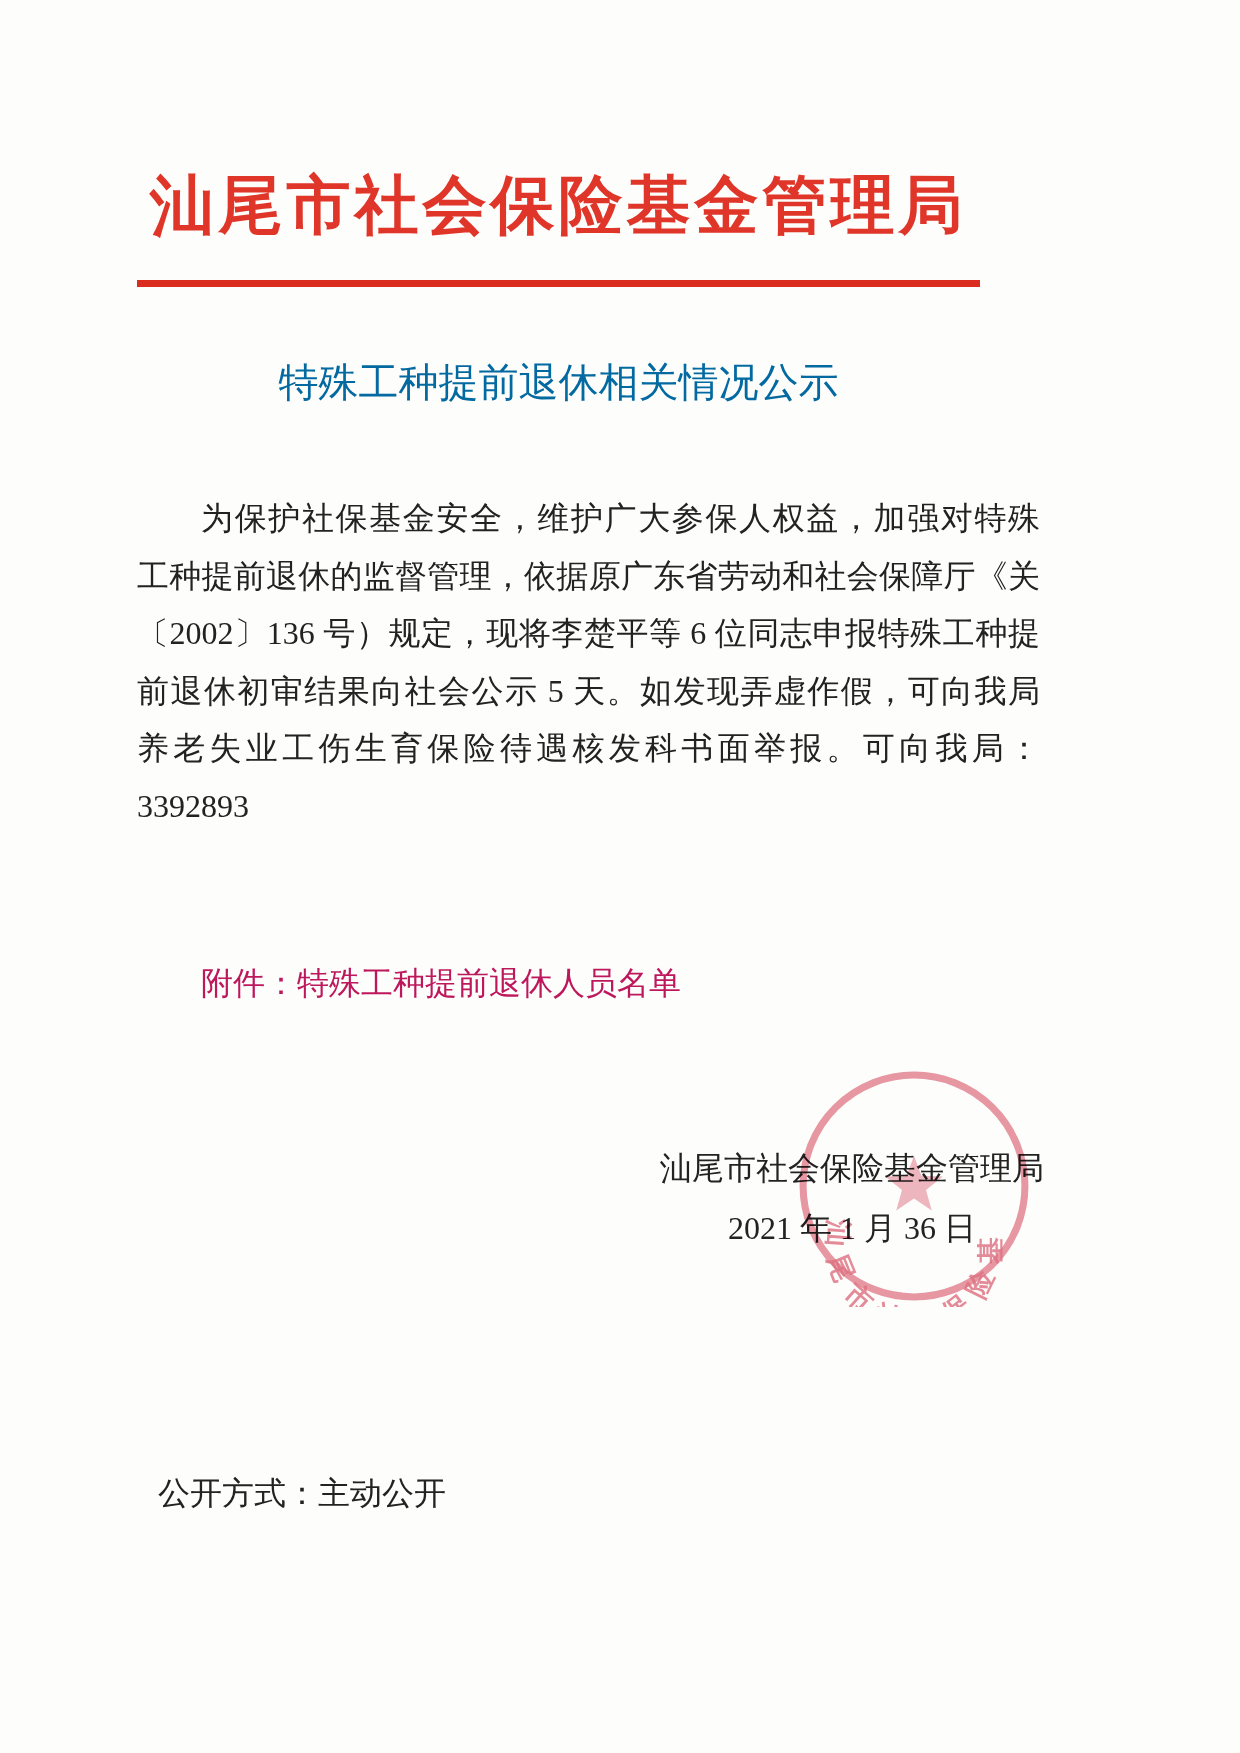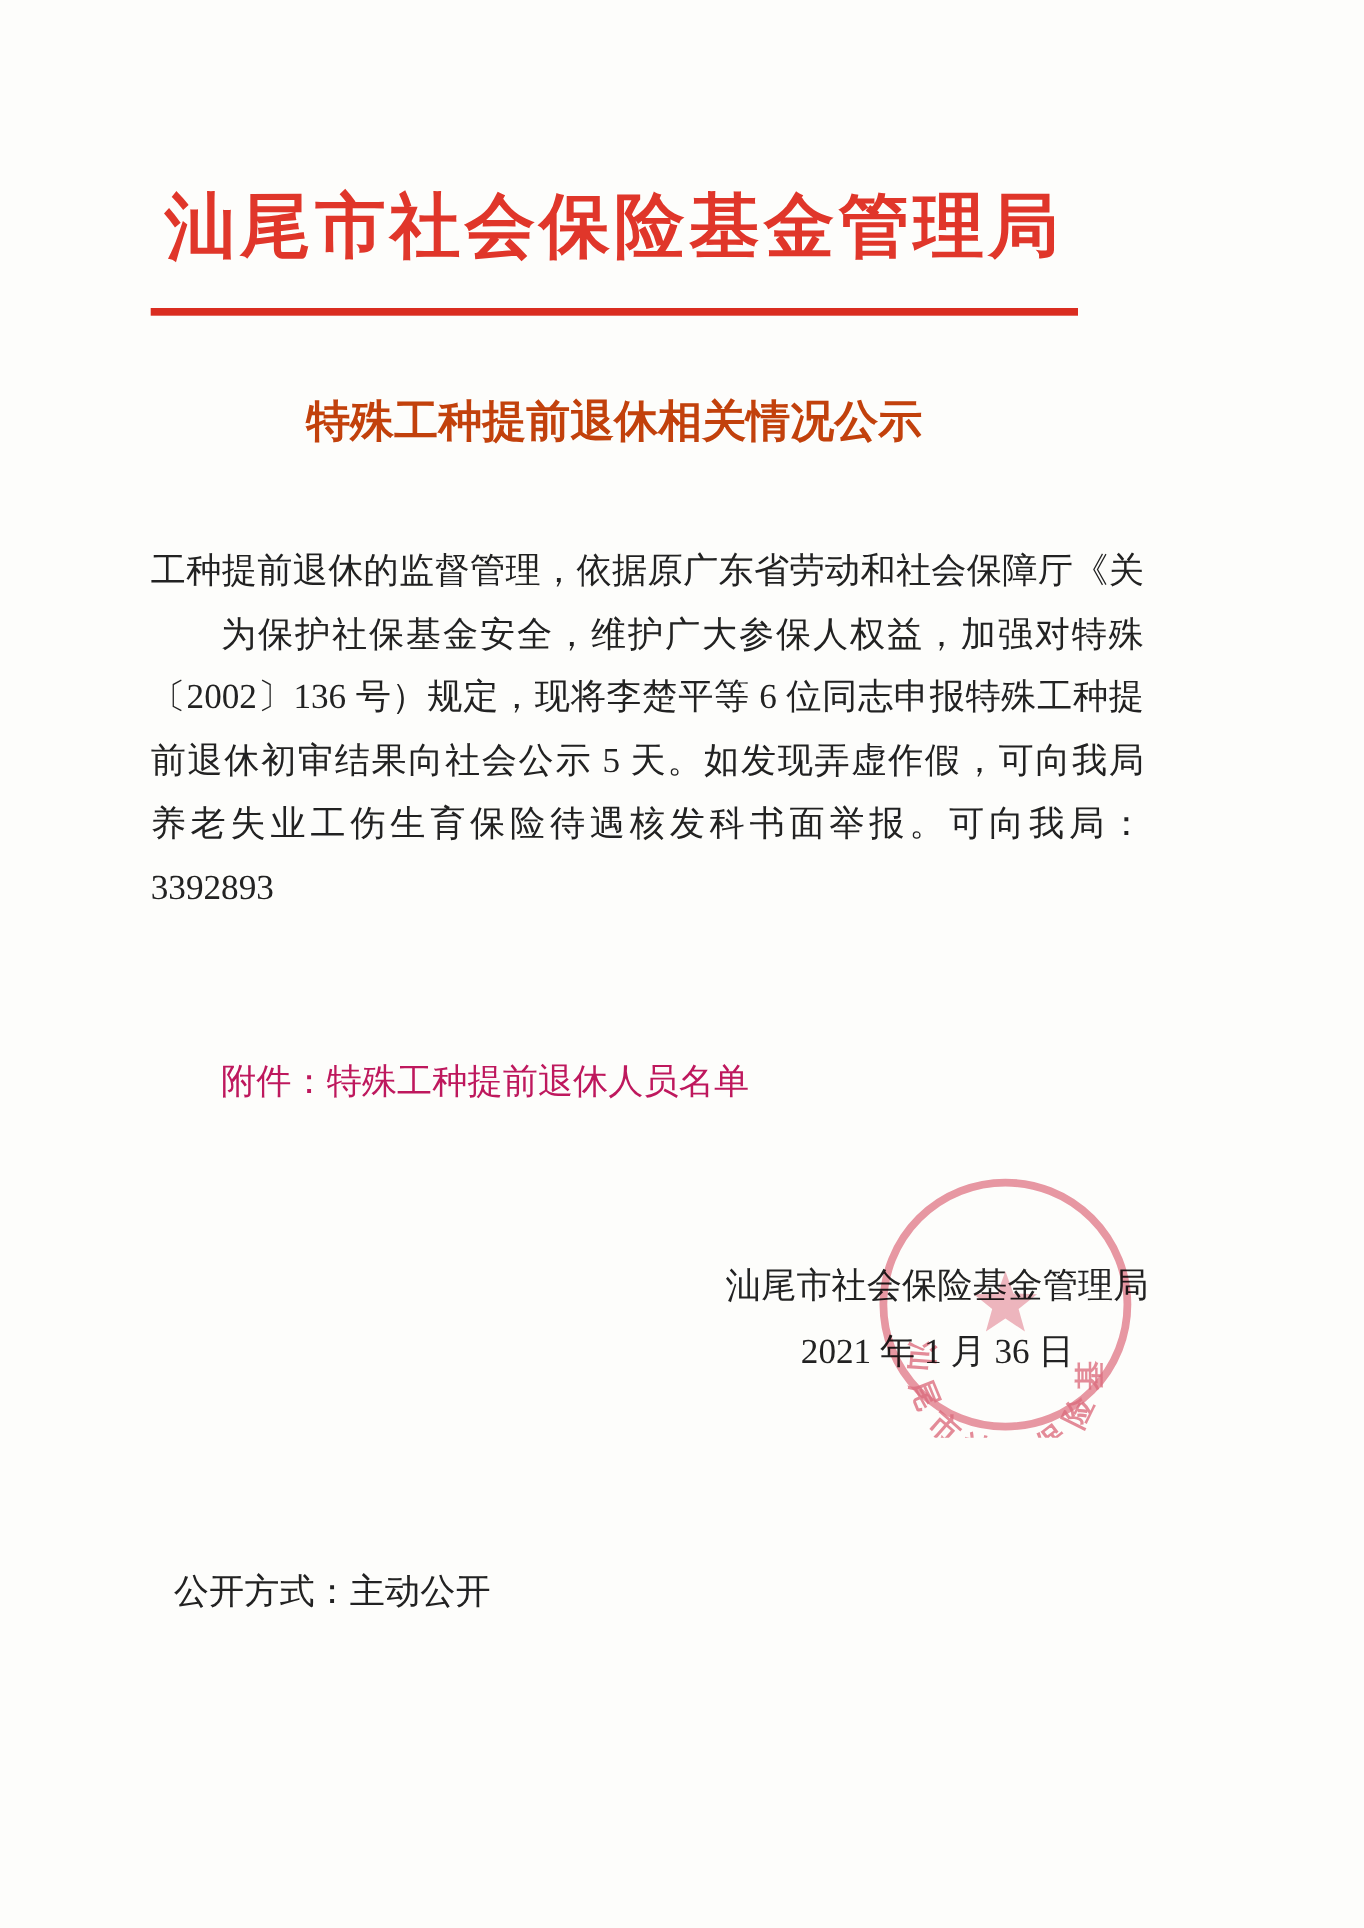--- a/index.html
+++ b/index.html
@@ -29,22 +29,22 @@
     left: 137px; top: 280px; width: 843px; height: 7px;
     background: #da2d20;
   }
 
   
   .doc-title {
     position: absolute;
     left: 137px; top: 355px; width: 843px;
     text-align: center;
     font-size: 40px;
-    font-weight: 700;
-    color: #c2410c;
+    font-weight: 400;
+    color: #0369a1;
     white-space: nowrap;
   }
 
   
   .doc-body {
     position: absolute;
     left: 137px; top: 490px; width: 903px;
     font-size: 32px;
     line-height: 57.5px;
     color: #222;
@@ -79,40 +79,40 @@
   .seal {
     position: absolute;
     left: 793px; top: 1065px;
     width: 242px; height: 242px;
     mix-blend-mode: multiply;
     opacity: 0.85;
   }
 
   .disclosure-line {
     position: absolute;
-    left: 158px; top: 1425px;
+    left: 158px; top: 1472px;
     font-size: 32px;
     color: #222;
     white-space: nowrap;
   }
 </style>
 </head>
 <body>
 
 <div class="paper">
 
   <div class="org-header">汕尾市社会保险基金管理局</div>
 
   <div class="red-rule"></div>
 
   <div class="doc-title">特殊工种提前退休相关情况公示</div>
 
   <div class="doc-body">
+    <div class="body-line indent">为保护社保基金安全，维护广大参保人权益，加强对特殊</div>
     <div class="body-line">工种提前退休的监督管理，依据原广东省劳动和社会保障厅《关</div>
-    <div class="body-line indent">为保护社保基金安全，维护广大参保人权益，加强对特殊</div>
     <div class="body-line">〔2002〕136 号）规定，现将李楚平等 6 位同志申报特殊工种提</div>
     <div class="body-line">前退休初审结果向社会公示 5 天。如发现弄虚作假，可向我局</div>
     <div class="body-line">养老失业工伤生育保险待遇核发科书面举报。可向我局：</div>
     <div class="body-line plain">3392893</div>
   </div>
 
   <div class="attachment-line">附件：特殊工种提前退休人员名单</div>
 
   <div class="signature-block">
     <div>汕尾市社会保险基金管理局</div>

